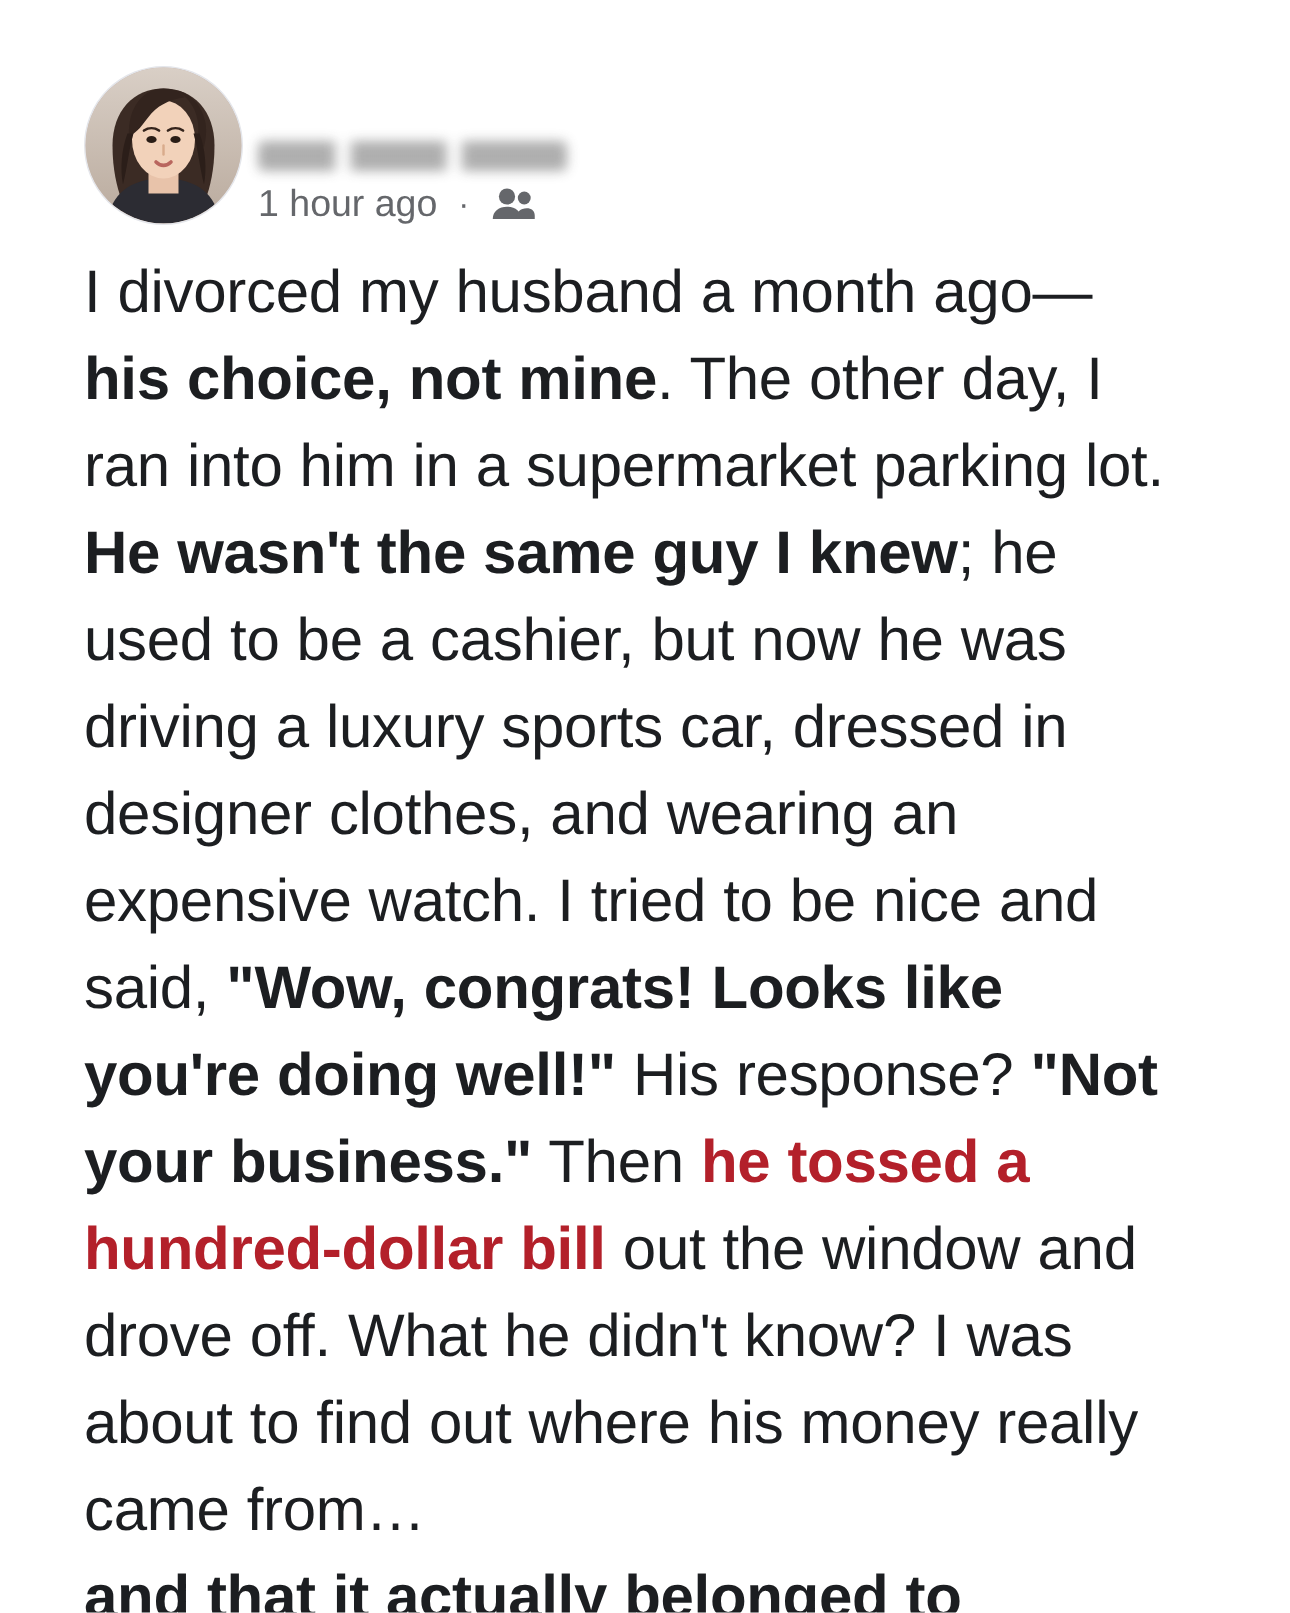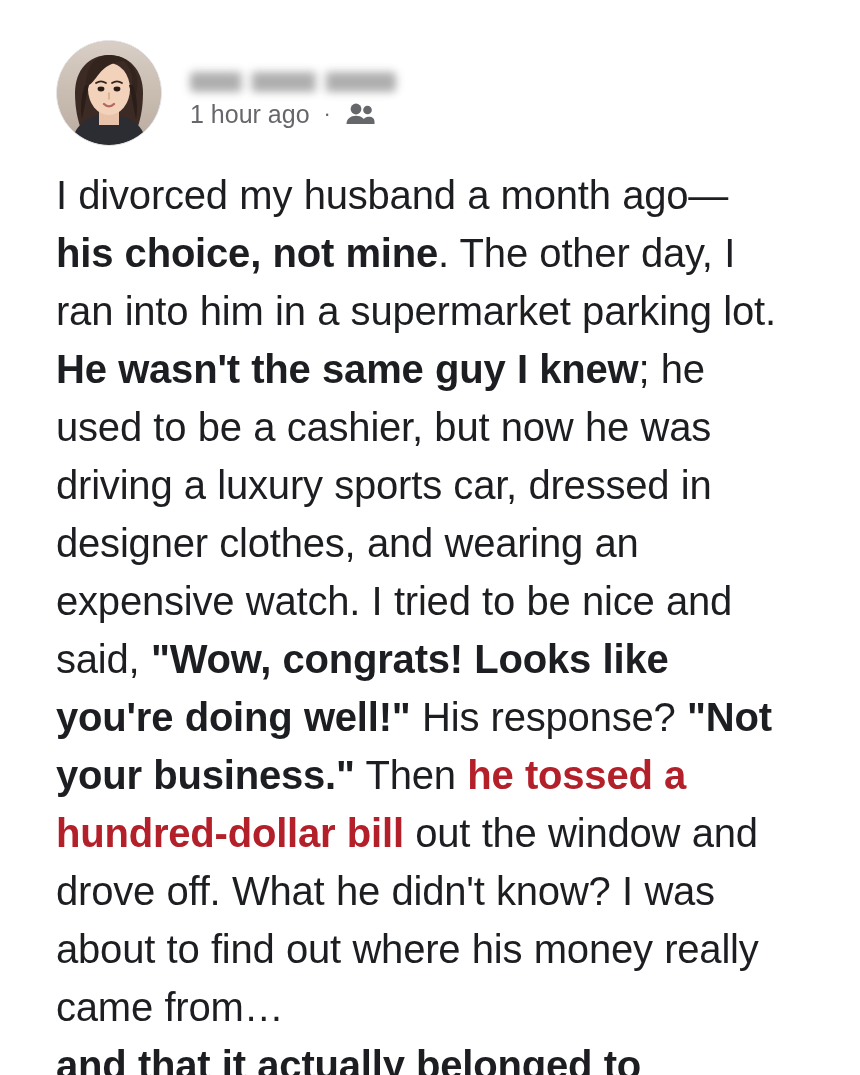--- a/index.html
+++ b/index.html
@@ -18,22 +18,22 @@
   .post {
     width: 860px;
     height: 1075px;
     box-sizing: border-box;
     padding: 40px 78px 0 56px;
     position: relative;
   }
 
   .post-header {
     display: flex;
-    align-items: flex-start;
-    gap: 28px;
+    align-items: flex-end;
+    gap: 10px;
     height: 110px;
   }
 
   .avatar {
     width: 104px;
     height: 104px;
     border-radius: 50%;
     flex: 0 0 104px;
     overflow: hidden;
     position: relative;

